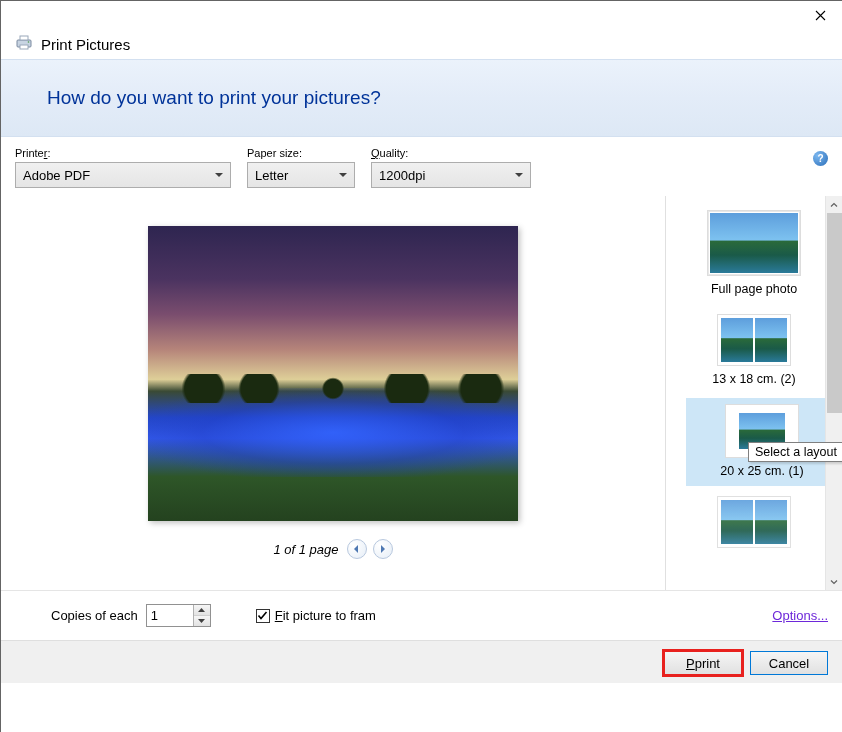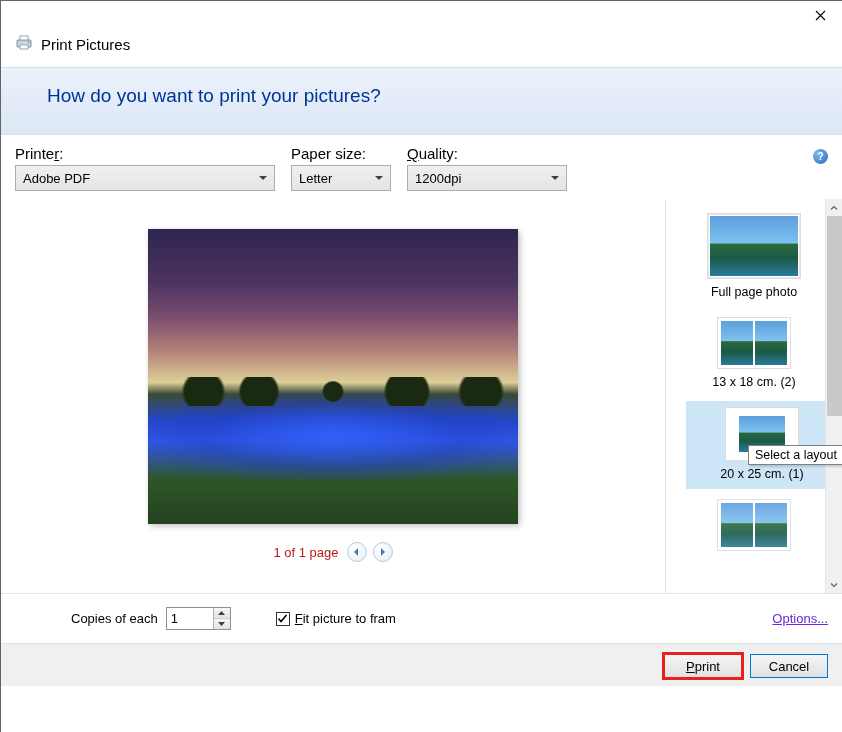--- a/index.html
+++ b/index.html
@@ -34,37 +34,37 @@
   .header {
     display: flex; align-items: center;
     padding: 3px 14px 6px 14px;
   }
   .printer-icon { margin-right: 8px; }
   .header-title { font-size: 15px; }
   .banner {
     background: linear-gradient(to bottom, #ebf2fb 0%, #e3ecf8 50%, #dde8f5 100%);
     border-top: 1px solid #d3e0f0;
     border-bottom: 1px solid #d3e0f0;
-    padding: 17px 14px 27px 46px;
-    margin-top: 8px;
+    padding: 27px 14px 27px 46px;
+    margin-top: 0;
   }
   .banner-text {
     color: #003399;
     font-size: 19px;
     font-weight: 400;
   }
   .options-row {
     display: flex;
     align-items: center;
     padding: 10px 14px 8px 14px;
     gap: 16px;
     position: relative;
   }
   .opt-group { display: flex; flex-direction: column; gap: 3px; }
-  .opt-label { font-size: 15px; }
+  .opt-label { font-size: 11px; }
   .underline-accesskey { text-decoration: underline; text-underline-offset: 1px; }
   select.win-combo, .win-combo {
     height: 26px;
     border: 1px solid #adadad;
     background: linear-gradient(to bottom, #f0f0f0, #e5e5e5);
     font-family: inherit;
     font-size: 13px;
     padding: 0 22px 0 7px;
     appearance: none;
     position: relative;
@@ -77,22 +77,22 @@
     content: "";
     position: absolute;
     right: 8px; top: 50%;
     transform: translateY(-2px);
     width: 0; height: 0;
     border-left: 4px solid transparent;
     border-right: 4px solid transparent;
     border-top: 4px solid #404040;
     pointer-events: none;
   }
-  .combo-printer { width: 260px; }
-  .combo-paper { width: 100px; text-align: right; }
+  .combo-printer { width: 216px; }
+  .combo-paper { width: 108px; text-align: right; }
   .combo-quality { width: 160px; }
   .help-icon {
     position: absolute;
     right: 14px;
     top: 14px;
     width: 15px; height: 15px;
     border-radius: 50%;
     background: radial-gradient(circle at 30% 30%, #7cb8f0, #2a6db8);
     color: #fff;
     font-size: 10px; font-weight: bold;
@@ -138,22 +138,23 @@
       radial-gradient(circle at 30% 50%, #1a2a10 0 7%, transparent 8%),
       radial-gradient(circle at 50% 50%, #1a2a10 0 5%, transparent 6%),
       radial-gradient(circle at 70% 50%, #1a2a10 0 8%, transparent 9%),
       radial-gradient(circle at 90% 50%, #1a2a10 0 6%, transparent 7%);
   }
   .page-nav {
     display: flex;
     align-items: center;
     gap: 8px;
     margin-top: 18px;
-    color: #b91c1c;
+    color: #000000;
     font-size: 13px;
+    font-style: italic;
   }
   .nav-btn {
     width: 20px; height: 20px;
     border-radius: 50%;
     border: 1px solid #b8c8de;
     background: radial-gradient(circle at 30% 30%, #fff, #e6eef7);
     display: flex; align-items: center; justify-content: center;
     cursor: pointer;
   }
   .nav-btn svg { width: 7px; height: 8px; }
@@ -235,21 +236,21 @@
     background: #c9c9c9;
     cursor: pointer;
   }
   .bottom-row {
     display: flex;
     align-items: center;
     padding: 13px 14px;
     border-bottom: 1px solid #dfdfdf;
     position: relative;
   }
-  .copies-lbl { margin-left: 56px; margin-right: 8px; }
+  .copies-lbl { margin-left: 36px; margin-right: 8px; }
   .spin-wrap {
     display: flex;
     border: 1px solid #919191;
     background: #fff;
     height: 23px;
   }
   .spin-input {
     border: none; outline: none;
     width: 46px;
     padding: 0 4px;

